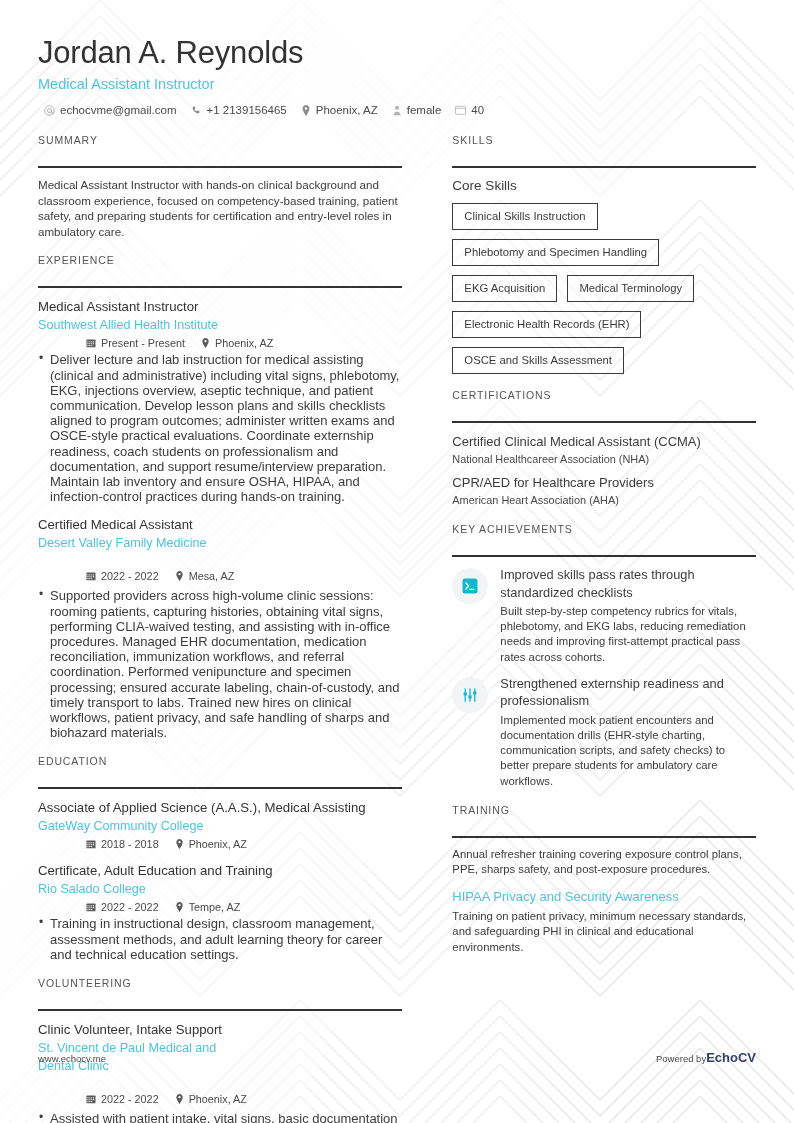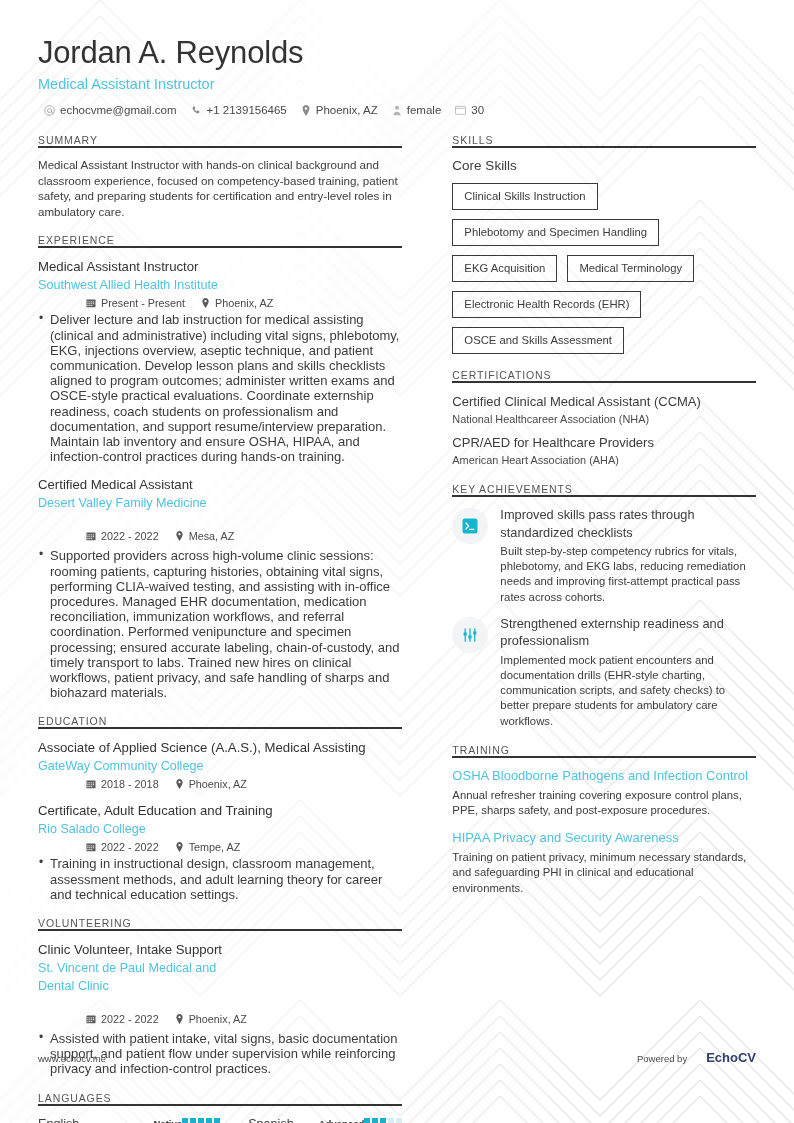--- a/index.html
+++ b/index.html
@@ -74,21 +74,21 @@
   }
   .col-left { width: 392px; padding-right: 8px; }
   .col-right { width: 320px; margin-left: 42px; }
 
   
   .sec-title {
     font-size: 10.5px;
     letter-spacing: 0.9px;
     color: #555555;
     text-transform: uppercase;
-    padding-bottom: 0;
+    padding-bottom: 20px;
   }
   .sec-rule {
     border-bottom: 2px solid #333333;
     margin-bottom: 9px;
   }
   .sec { margin-bottom: 15px; }
 
   
   .body-text {
     font-size: 11.6px;
@@ -255,21 +255,21 @@
     left: 38px;
     right: 38px;
     bottom: 58px;
     display: flex;
     justify-content: space-between;
     align-items: baseline;
     font-size: 9.5px;
     color: #4a4a4a;
     z-index: 1;
   }
-  .footer-brand { display: flex; align-items: baseline; gap: 19px; }
+  .footer-brand { display: flex; align-items: baseline; gap: 0; }
   .footer-brand .brand {
     font-size: 13px;
     color: #2f3e6b;
     font-weight: bold;
   }
 </style>
 </head>
 <body>
 
 <svg id="watermark" width="794" height="1123" viewBox="0 0 794 1123" aria-hidden="true">
@@ -341,21 +341,21 @@
           <path d="M0.8 15c0-3 2.3-5.2 5.2-5.2S11.2 12 11.2 15z" fill="#b4b4b4"></path>
         </svg>
         <span>female</span>
       </div>
 
       <div class="contact">
         <svg width="11" height="10" viewBox="0 0 16 14">
           <rect x="0.7" y="1.7" width="14.6" height="11.6" rx="1" fill="none" stroke="#b4b4b4" stroke-width="1.2"></rect>
           <path d="M0.7 4.6 H15.3" stroke="#b4b4b4" stroke-width="1.2"></path>
         </svg>
-        <span>30</span>
+        <span>40</span>
       </div>
 
     </div>
   </div>
 
   <div class="cols">
 
     <div class="col-left">
 
       <div class="sec">
@@ -653,21 +653,20 @@
             <div class="ach-title">Strengthened externship readiness and professionalism</div>
             <div class="ach-desc">Implemented mock patient encounters and documentation drills (EHR-style charting, communication scripts, and safety checks) to better prepare students for ambulatory care workflows.</div>
           </div>
         </div>
       </div>
 
       <div class="sec">
         <div class="sec-title">TRAINING</div>
         <div class="sec-rule"></div>
         <div class="tr">
-          <div class="tr-name">OSHA Bloodborne Pathogens and Infection Control</div>
           <div class="tr-desc">Annual refresher training covering exposure control plans, PPE, sharps safety, and post-exposure procedures.</div>
         </div>
         <div class="tr">
           <div class="tr-name">HIPAA Privacy and Security Awareness</div>
           <div class="tr-desc">Training on patient privacy, minimum necessary standards, and safeguarding PHI in clinical and educational environments.</div>
         </div>
       </div>
 
     </div>
 

